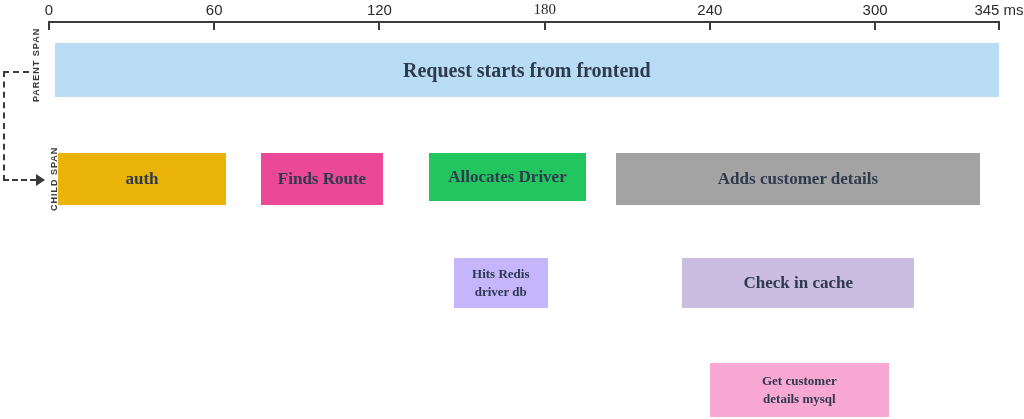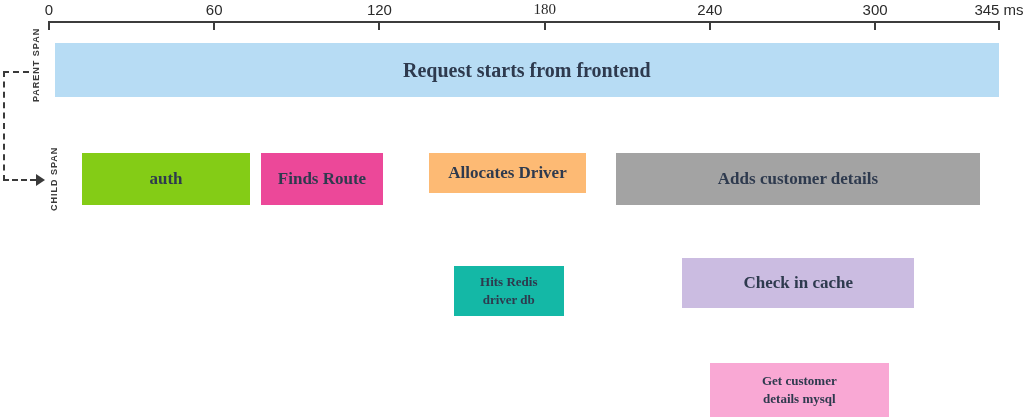--- a/index.html
+++ b/index.html
@@ -63,24 +63,24 @@
   <div class="vlabel vlabel-parent">PARENT SPAN</div>
   <div class="vlabel vlabel-child">CHILD SPAN</div>
 
   <div class="dash-h connector-h-top"></div>
   <div class="dash-v connector-v"></div>
   <div class="dash-h connector-h-bottom"></div>
   <div class="arrowhead"></div>
 
   <div id="spans-layer">
       <div class="span-bar span-large" style="left: 54.5072px; width: 944.493px; top: 43px; height: 54px; background: rgb(183, 220, 244);">Request starts from frontend</div>
-      <div class="span-bar" style="left: 82px; width: 167.971px; top: 153px; height: 52px; background: #84cc16;">auth</div>
+      <div class="span-bar" style="left: 58px; width: 167.971px; top: 153px; height: 52px; background: #eab308;">auth</div>
       <div class="span-bar" style="left: 261.029px; width: 122px; top: 153px; height: 52px; background: #ec4899;">Finds Route</div>
-      <div class="span-bar" style="left: 429px; width: 156.957px; top: 153px; height: 40px; background: #fdba74;">Allocates Driver</div>
+      <div class="span-bar" style="left: 429px; width: 156.957px; top: 153px; height: 48px; background: #22c55e;">Allocates Driver</div>
       <div class="span-bar" style="left: 616.246px; width: 363.478px; top: 153px; height: 52px; background: #a3a3a3;">Adds customer details</div>
-      <div class="span-bar span-small" style="left: 453.783px; width: 110px; top: 258px; height: 50px; background: #14b8a6; margin-top: 8px;">Hits Redis
+      <div class="span-bar span-small" style="left: 453.783px; width: 94px; top: 258px; height: 50px; background: #c4b5fd;">Hits Redis
 driver db</div>
       <div class="span-bar" style="left: 682.333px; width: 232px; top: 258px; height: 50px; background: rgb(203, 188, 225);">Check in cache</div>
       <div class="span-bar span-small" style="left: 709.87px; width: 178.986px; top: 363px; height: 54px; background: #f9a8d4;">Get customer
 details mysql</div>
     </div>
 
 </div>
 
 </body></html>

